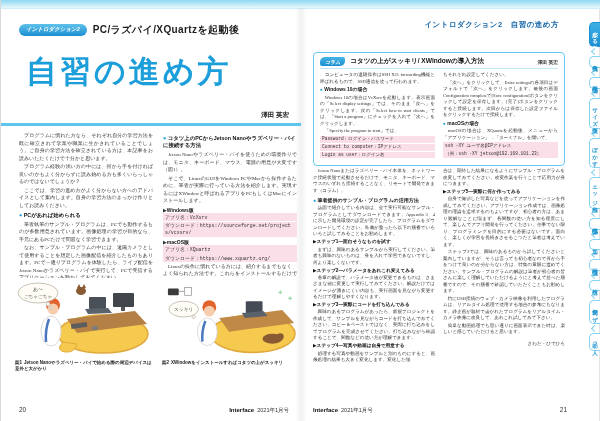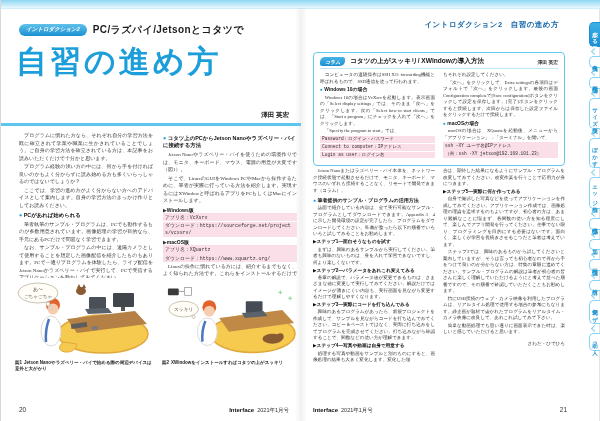--- a/index.html
+++ b/index.html
@@ -12,21 +12,21 @@
   .page-l{left:0;}
   .page-r{left:300px;text-decoration:underline;}
   .gutter{position:absolute;left:294px;top:8px;width:12px;height:413px;
           background:linear-gradient(90deg,rgba(0,0,0,0) 0%,rgba(120,120,120,.10) 50%,rgba(0,0,0,0) 100%);pointer-events:none;}
 
   
   .kicker-row{position:absolute;top:15px;left:18px;display:flex;align-items:center;gap:6px;}
   .badge-pill{background:linear-gradient(180deg,#5fc1ea,#1b8fd2);color:#fff;font-style:italic;font-weight:bold;
               font-size:5.5px;padding:2.5px 7px 3px;border-radius:9px;white-space:nowrap;}
   .kicker{font-size:10px;font-weight:bold;color:#1c1c1c;letter-spacing:.4px;}
-  .big-title{position:absolute;top:33px;left:15px;margin:0;font-size:31px;font-weight:bold;color:#1b9ed9;letter-spacing:3px;}
+  .big-title{position:absolute;top:33px;left:15px;margin:10px;font-size:31px;font-weight:bold;color:#1b9ed9;letter-spacing:3px;}
   .author{position:absolute;top:103px;right:12px;font-size:6.5px;color:#222;font-weight:bold;}
   .rule{position:absolute;top:115px;left:0;width:300px;height:2.5px;background:#5ec5ec;}
 
   
   .cols{position:absolute;display:flex;}
   .cols-l{top:124px;left:18px;width:278px;height:146px;gap:10px;overflow:hidden;}
   .col{flex:1;min-width:0;}
   .bp{font-family:"Liberation Serif","DejaVu Serif",serif;font-size:5px;line-height:1.5;color:#333;
       text-align:justify;margin:0 0 1px;}
   .bh{font-size:5.4px;font-weight:bold;color:#111;margin:3px 0 1.5px;line-height:1.35;}
@@ -84,21 +84,21 @@
 </head>
 <body>
 
 <div class="sheet">
   <div class="top-band"></div>
   <div class="gutter"></div>
 
   <div class="page page-l">
     <div class="kicker-row">
       <span class="badge-pill">イントロダクション2</span>
-      <span class="kicker">PC/ラズパイ/Jetsonとコタツで</span>
+      <span class="kicker">PC/ラズパイ/XQuartzを起動後</span>
     </div>
     <h1 class="big-title">自習の進め方</h1>
     <div class="author">澤田 英宏</div>
     <div class="rule"></div>
 
     <div class="cols cols-l">
       <div class="col">
         <p class="bp">　プログラムに慣れた方なら、それぞれ自分の学習方法を既に確立されて学業や職業に生かされていることでしょう。ご自身の学習方法を確立されている方は、本記事をお読みいただくだけで十分かと思います。</p>
         <p class="bp">　プログラム経験の浅い方の中には、何から手を付ければ良いのかもよく分からずに読み始める方も多くいらっしゃるのではないでしょうか？</p>
         <p class="bp">　ここでは、学習の進め方がよく分からない方へのアドバイスとして案内します。自身の学習方法のきっかけ作りとしてお読みください。</p>

